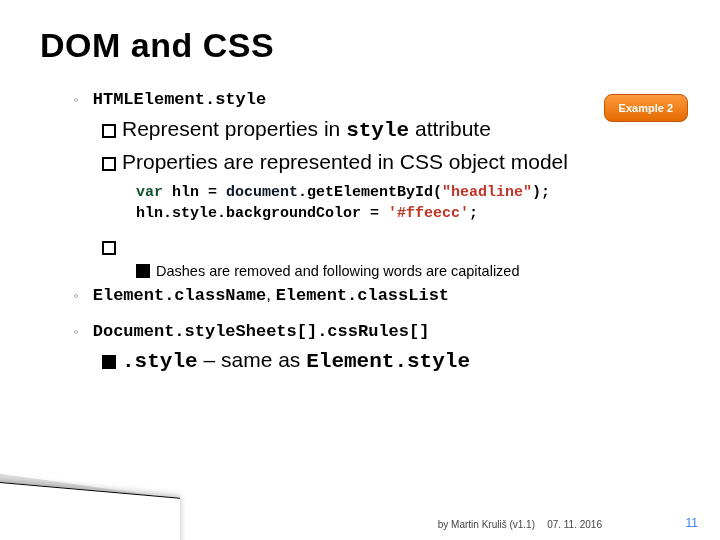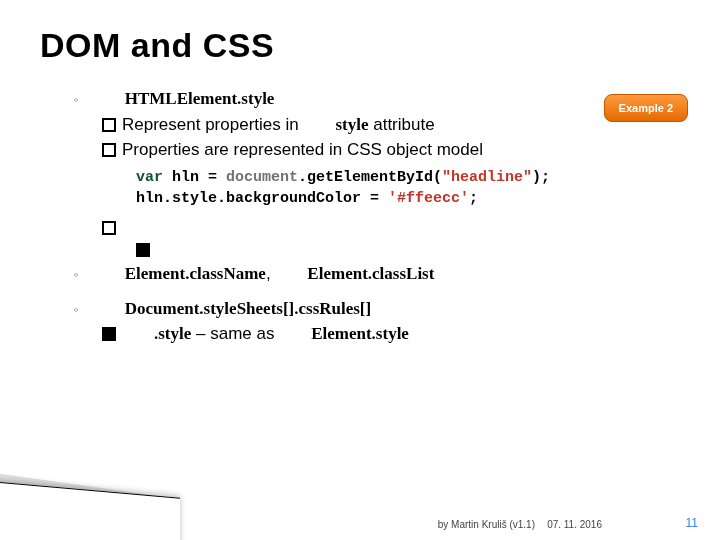--- a/index.html
+++ b/index.html
@@ -8,28 +8,28 @@
   .title { font-size:34px; font-weight:700; letter-spacing:0.5px; margin-top:6px; margin-bottom:22px; }
   .corner { position:absolute; left:0; bottom:0; width:160px; height:70px; }
   .corner::before { content:""; position:absolute; left:-20px; bottom:-15px; width:200px; height:70px; background:#e0e0e0; transform:skewY(8deg); }
   .corner::after { content:""; position:absolute; left:-20px; bottom:-20px; width:200px; height:70px; background:#fff; transform:skewY(5deg); border-top:1px solid #000; box-shadow:0 -2px 6px rgba(0,0,0,0.25); }
   .badge { position:absolute; right:32px; top:94px; padding:7px 14px; border-radius:8px; color:#fff; font-weight:700; font-size:11px; background:linear-gradient(#ff9a3c,#e46a00); border:1px solid #c45700; cursor:pointer; }
   .row-h1 { display:flex; align-items:baseline; gap:10px; margin-bottom:8px; }
   .box-bullet { display:inline-block; width:14px; height:14px; border:2px solid #000; margin-right:4px; position:relative; top:1px; }
   .h1-text { font-size:24px; }
   .lev2 { margin-left:34px; font-size:17px; line-height:1.45; }
   .lev2 .circ { font-size:13px; display:inline-block; width:14px; color:#555; }
-  .lev3 { margin-left:62px; font-size:17px; line-height:1.5; }
+  .lev3 { margin-left:62px; font-size:21px; line-height:1.5; }
   .lev3 .box { display:inline-block; width:14px; height:14px; border:2px solid #000; margin-right:6px; position:relative; top:2px; }
   .fbox { display:inline-block; width:14px; height:14px; background:#000; margin-right:6px; position:relative; top:2px; }
   .lev4 { margin-left:96px; font-size:14.5px; line-height:1.5; }
-  code, .mono { font-family:Liberation Serif, serif; font-weight:700;margin-left:32px; }
+  code, .mono { font-family:Liberation Mono, monospace; font-weight:700; }
   .codeblock { margin:4px 0 6px 96px; font-family:"Courier New",monospace; font-weight:700; font-size:15px; line-height:1.4; }
   .kw { color:#14532d; }
-  .obj { color:#737373; }
+  .obj { color:#0f172a; }
   .str { color:#c03628; }
   .footer { position:absolute; bottom:10px; left:0; right:0; font-size:10px; color:#444; }
   .footer .author { position:absolute; right:185px; bottom:0; }
   .footer .date { position:absolute; right:118px; bottom:0; }
   .footer .num { position:absolute; right:22px; bottom:0; color:#3b82f6; font-size:12px; }
   .sep { height:10px; }
 </style>
 </head>
 <body>
 
@@ -54,21 +54,21 @@
 
   <div class="codeblock">
     <div><span class="kw">var</span><span> hln = </span><span class="obj">document</span><span>.getElementById(</span><span class="str">"headline"</span><span>);</span></div>
     <div><span>hln.style.backgroundColor = </span><span class="str">'#ffeecc'</span><span>;</span></div>
   </div>
 
   <div class="lev3">
     <span class="box"></span>
   </div>
   <div class="lev4">
-    <span class="fbox"></span>
+    <span class="fbox"></span><span>Dashes are removed and following words are capitalized</span>
   </div>
 
   <div class="lev2">
     <span class="circ">◦</span>
     <span class="mono">Element.className</span><span>, </span><span class="mono">Element.classList</span>
   </div>
 
   <div class="sep"></div>
 
   <div class="lev2">

